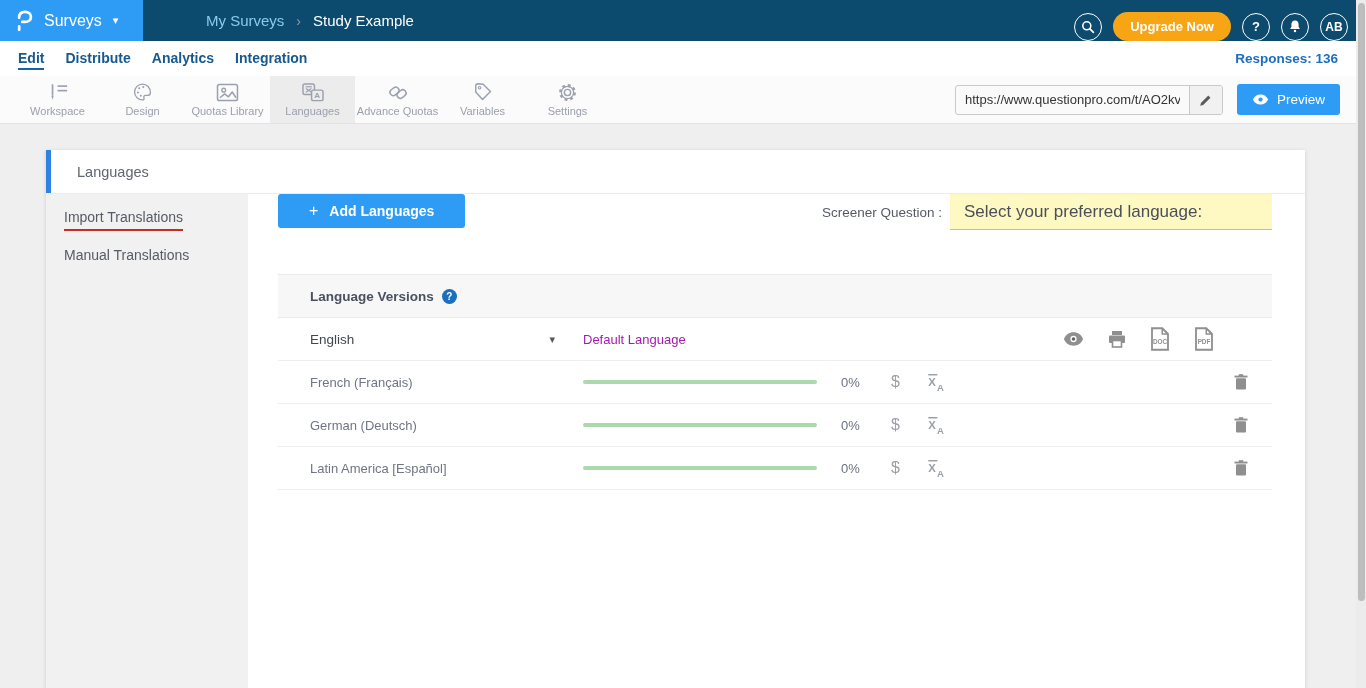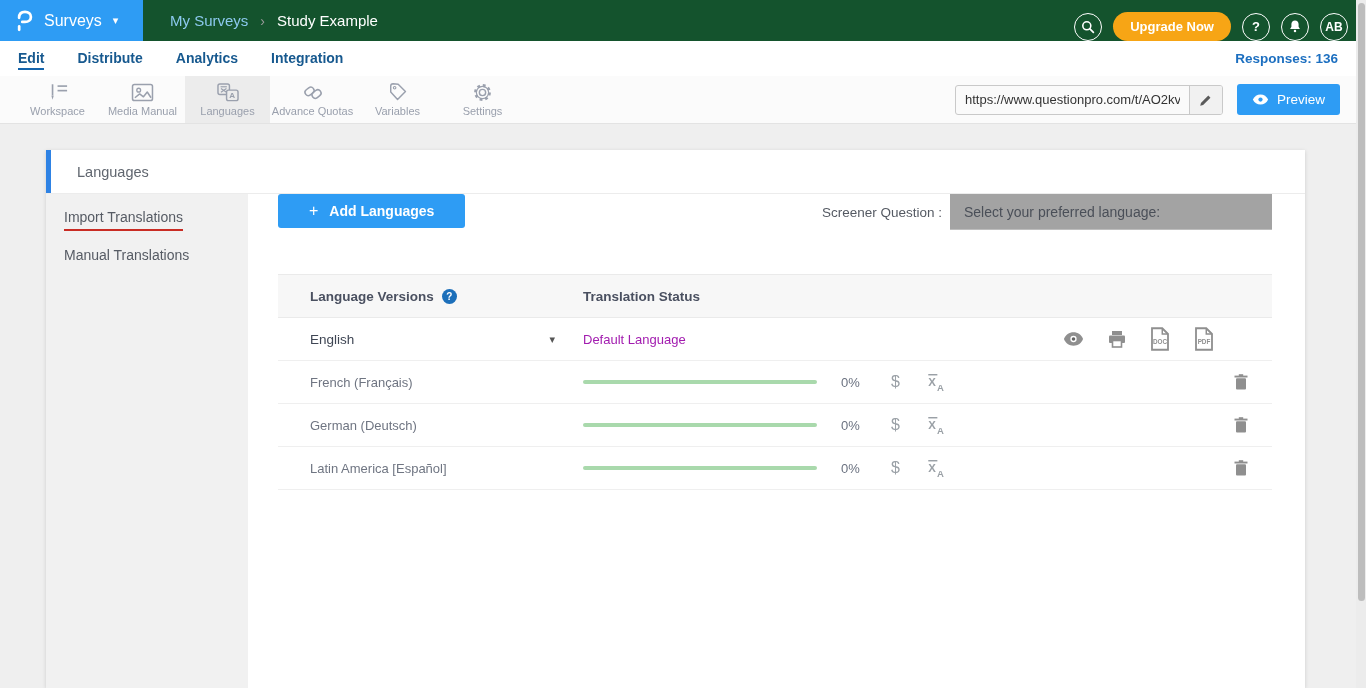--- a/index.html
+++ b/index.html
@@ -1,34 +1,34 @@
 <!DOCTYPE html>
 <html><head>
 <meta charset="utf-8">
 <style>
   * { margin:0; padding:0; box-sizing:border-box; }
   html,body { width:1366px; height:688px; overflow:hidden; }
   body { font-family:"Liberation Sans", sans-serif; background:#efefef; position:relative; }
 
   
-  .topbar { height:41px; background:#14532d; display:flex; align-items:center; }
+  .topbar { height:41px; background:#0c4a6e; display:flex; align-items:center;gap:36px; }
   .logo-area { width:143px; height:41px; background:#2e9cf4; display:flex; align-items:center; padding-left:15px; gap:9px; cursor:pointer; }
   .logo-area .product { color:#fff; font-size:16px; }
   .logo-area .caret { color:#fff; font-size:11px; margin-left:2px; }
   .breadcrumb { display:flex; align-items:center; gap:12px; margin-left:27px; font-size:15px; }
   .crumb-parent { color:#8cc9ee; cursor:pointer; }
   .crumb-sep { color:#9a9a9a; font-size:14px; }
   .crumb-current { color:#ffffff; }
   .topbar-right { margin-left:auto; display:flex; align-items:center; gap:11px; padding-right:18px;margin-top:12px; }
   .circle-btn { width:28px; height:28px; border:1.6px solid #fff; border-radius:50%; display:flex; align-items:center; justify-content:center; color:#fff; font-size:13px; font-weight:bold; cursor:pointer; background:transparent; }
   .upgrade-btn { background:#f7a515; color:#fff; border:none; border-radius:15px; height:29px; padding:0 17px; font-size:13px; font-weight:bold; font-family:inherit; cursor:pointer; }
 
   
   .navbar { height:35px; background:#fff; display:flex; align-items:center; padding:0 28px 0 18px; }
-  .nav-tabs { display:flex; gap:33px; }
+  .nav-tabs { display:flex; gap:21px; }
   .nav-tab { font-size:14px; font-weight:bold; color:#17598f; cursor:pointer; padding:2px 0; }
   .nav-tab.active { border-bottom:2px solid #1464ac; }
   .responses { margin-left:auto; font-size:13.5px; font-weight:bold; color:#1c6fc0; }
 
   
   .toolbar { height:48px; background:#fbfbfb; border-bottom:1px solid #e3e3e3; display:flex; align-items:stretch; padding-left:15px; }
   .tool-item { width:85px; display:flex; flex-direction:column; align-items:center; justify-content:center; gap:3px; cursor:pointer; }
   .tool-item.active { background:#ececec; }
   .tool-label { font-size:11px; color:#9aa0ad; white-space:nowrap;text-align:center; }
   .tool-icon { height:20px; display:flex; align-items:center; }
@@ -48,21 +48,21 @@
   .side-panel { width:202px; background:#f1f1f1; padding-top:4px; flex:none; }
   .side-item { padding:11px 0 11px 18px; font-size:14px; color:#565b64; cursor:pointer; }
   .side-item .lbl-underline { border-bottom:2px solid #c92c24; padding-bottom:4px; }
   .main-panel { flex:1; padding:0 33px 0 30px; min-width:0; }
 
   .top-row { display:flex; justify-content:space-between; align-items:flex-start; }
   .add-btn { display:flex; align-items:center; gap:11px; background:#2e9cf4; border:none; border-radius:3px; color:#fff; height:34px; padding:0 31px; font-size:14px; font-weight:bold; font-family:inherit; cursor:pointer; }
   .add-btn .plus { font-size:16px; font-weight:normal; }
   .screener { display:flex; align-items:center; gap:8px; }
   .screener-label { font-size:13.5px; color:#555a63; }
-  .screener-select { width:322px; height:36px; background:#a3a3a3; border-bottom:1px solid #bdbdbd; display:flex; align-items:center; padding:0 14px; font-size:14px; color:#4a4f58; cursor:pointer; }
+  .screener-select { width:322px; height:36px; background:#fef9c3; border-bottom:1px solid #bdbdbd; display:flex; align-items:center; padding:0 14px; font-size:17px; color:#4a4f58; cursor:pointer; }
 
   
   .lang-table { margin-top:44px; }
   .t-head { display:flex; align-items:center; height:44px; background:#f7f7f7; border-top:1px solid #eaeaea; border-bottom:1px solid #eaeaea; }
   .t-row { display:flex; align-items:center; height:43px; border-bottom:1px solid #efefef; }
   .cell-name { width:305px; padding:0 28px 0 32px; display:flex; justify-content:space-between; align-items:center; flex:none; }
   .cell-status { flex:1; display:flex; align-items:center; padding-right:24px; min-width:0; }
   .th-label { font-size:13.5px; font-weight:bold; color:#4a5060; }
   .help-badge { width:15px; height:15px; border-radius:50%; background:#1c6fba; color:#fff; font-size:10px; font-weight:bold; display:inline-flex; align-items:center; justify-content:center; margin-left:8px; cursor:pointer; }
   .default-name { font-size:13.5px; color:#3f4654; }
@@ -144,27 +144,39 @@
           <line x1="6" y1="2.5" x2="6" y2="15" stroke="#9aa0ad" stroke-width="1.8"></line>
           <path d="M4.7 15 h2.6 L6 19.6z" fill="#9aa0ad"></path>
           <line x1="11.5" y1="4.5" x2="22" y2="4.5" stroke="#9aa0ad" stroke-width="1.8"></line>
           <line x1="11.5" y1="9.5" x2="22" y2="9.5" stroke="#9aa0ad" stroke-width="1.8"></line>
         </svg>
     </span>
     <span class="tool-label">Workspace</span>
   </div>
   <div class="tool-item">
     <span class="tool-icon">
+      <svg width="21" height="20" viewBox="0 0 24 24">
+          <path d="M12 2.5a9.5 9.5 0 1 0 0 19c1.7 0 2.3-1.1 1.7-2.4-.7-1.5.3-3 2-3h2.3c1.9 0 3.5-1.6 3.5-3.3C21.5 6.7 17.2 2.5 12 2.5z" fill="none" stroke="#9aa0ad" stroke-width="1.6"></path>
+          <circle cx="8" cy="7.5" r="1.2" fill="#9aa0ad"></circle>
+          <circle cx="13" cy="6" r="1.2" fill="#9aa0ad"></circle>
+          <circle cx="6.5" cy="12.5" r="1.2" fill="#9aa0ad"></circle>
+          <circle cx="10" cy="16.5" r="1.2" fill="#9aa0ad"></circle>
+        </svg>
+    </span>
+    <span class="tool-label">Design</span>
+  </div>
+  <div class="tool-item">
+    <span class="tool-icon">
       <svg width="23" height="19" viewBox="0 0 24 20">
           <rect x="1.5" y="1.5" width="21" height="17" rx="2" fill="none" stroke="#9aa0ad" stroke-width="1.6"></rect>
           <circle cx="8" cy="7.5" r="2" fill="none" stroke="#9aa0ad" stroke-width="1.4"></circle>
           <path d="M4 15.5 l5-4 4 3 4-5 4 6" fill="none" stroke="#9aa0ad" stroke-width="1.6" stroke-linejoin="round"></path>
         </svg>
     </span>
-    <span class="tool-label">Media Manual</span>
+    <span class="tool-label">Quotas Library</span>
   </div>
   <div class="tool-item active">
     <span class="tool-icon">
       <svg width="24" height="21" viewBox="0 0 24 22">
           <rect x="1.5" y="2" width="12" height="11" rx="2" fill="none" stroke="#9aa0ad" stroke-width="1.5"></rect>
           <line x1="4.2" y1="5" x2="10.8" y2="5" stroke="#9aa0ad" stroke-width="1.2"></line>
           <line x1="4.6" y1="10.7" x2="10.4" y2="6.8" stroke="#9aa0ad" stroke-width="1.2"></line>
           <line x1="4.6" y1="6.8" x2="10.4" y2="10.7" stroke="#9aa0ad" stroke-width="1.2"></line>
           <rect x="10.5" y="8.5" width="12" height="11" rx="2" fill="#ececec" stroke="#9aa0ad" stroke-width="1.5"></rect>
           <text x="16.5" y="17.2" font-size="8.5" text-anchor="middle" fill="#9aa0ad" font-weight="bold" font-family="sans-serif">A</text>
@@ -254,23 +266,20 @@
           </div>
         </div>
 
         <div class="lang-table">
           <div class="t-head">
             <div class="cell-name">
               <span style="display:flex;align-items:center;">
                 <span class="th-label">Language Versions</span>
                 <span class="help-badge">?</span>
               </span>
-            </div>
-            <div class="cell-status">
-              <span class="th-label">Translation Status</span>
             </div>
           </div>
 
           <div class="t-row">
             <div class="cell-name">
               <span class="default-name">English</span>
               <span class="row-caret">▾</span>
             </div>
             <div class="cell-status">
               <span class="default-status">Default Language</span>

